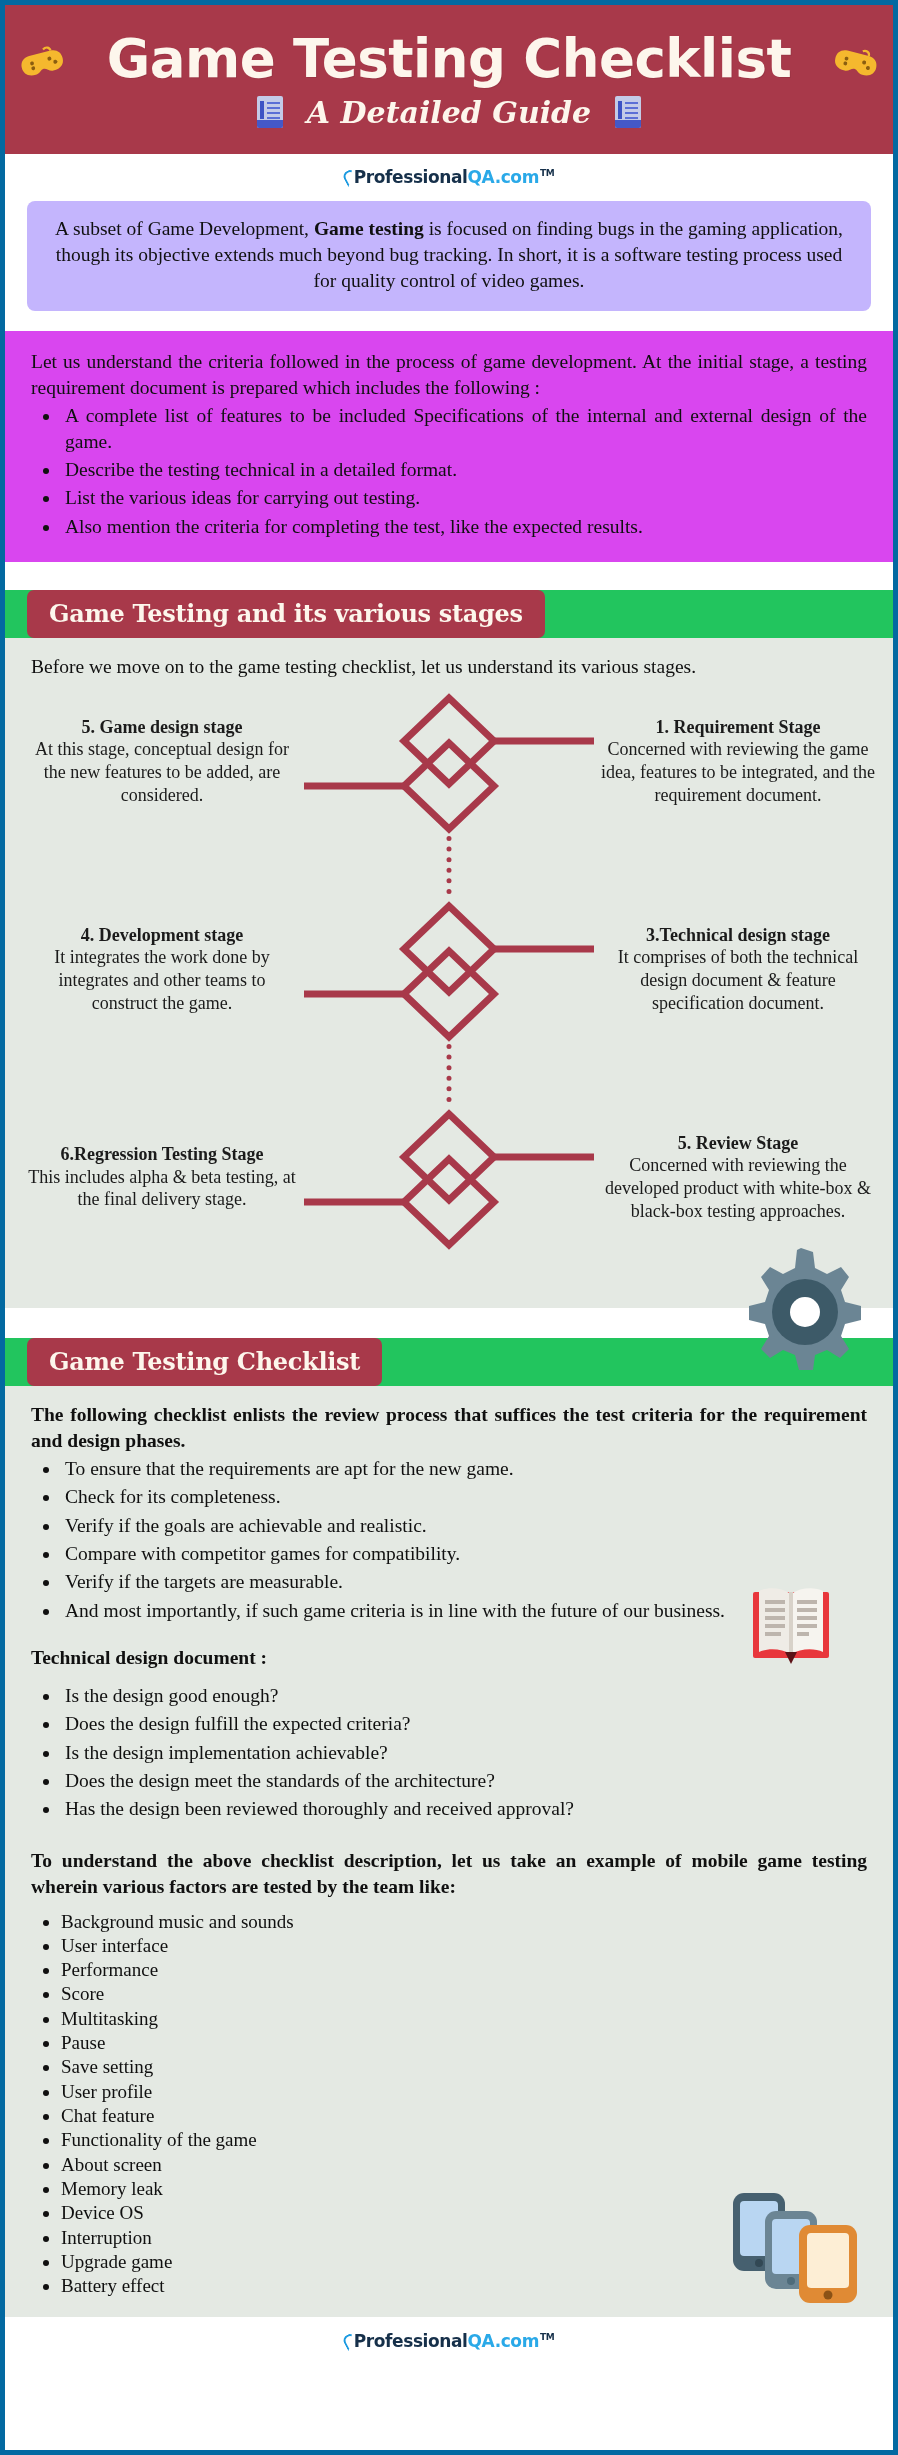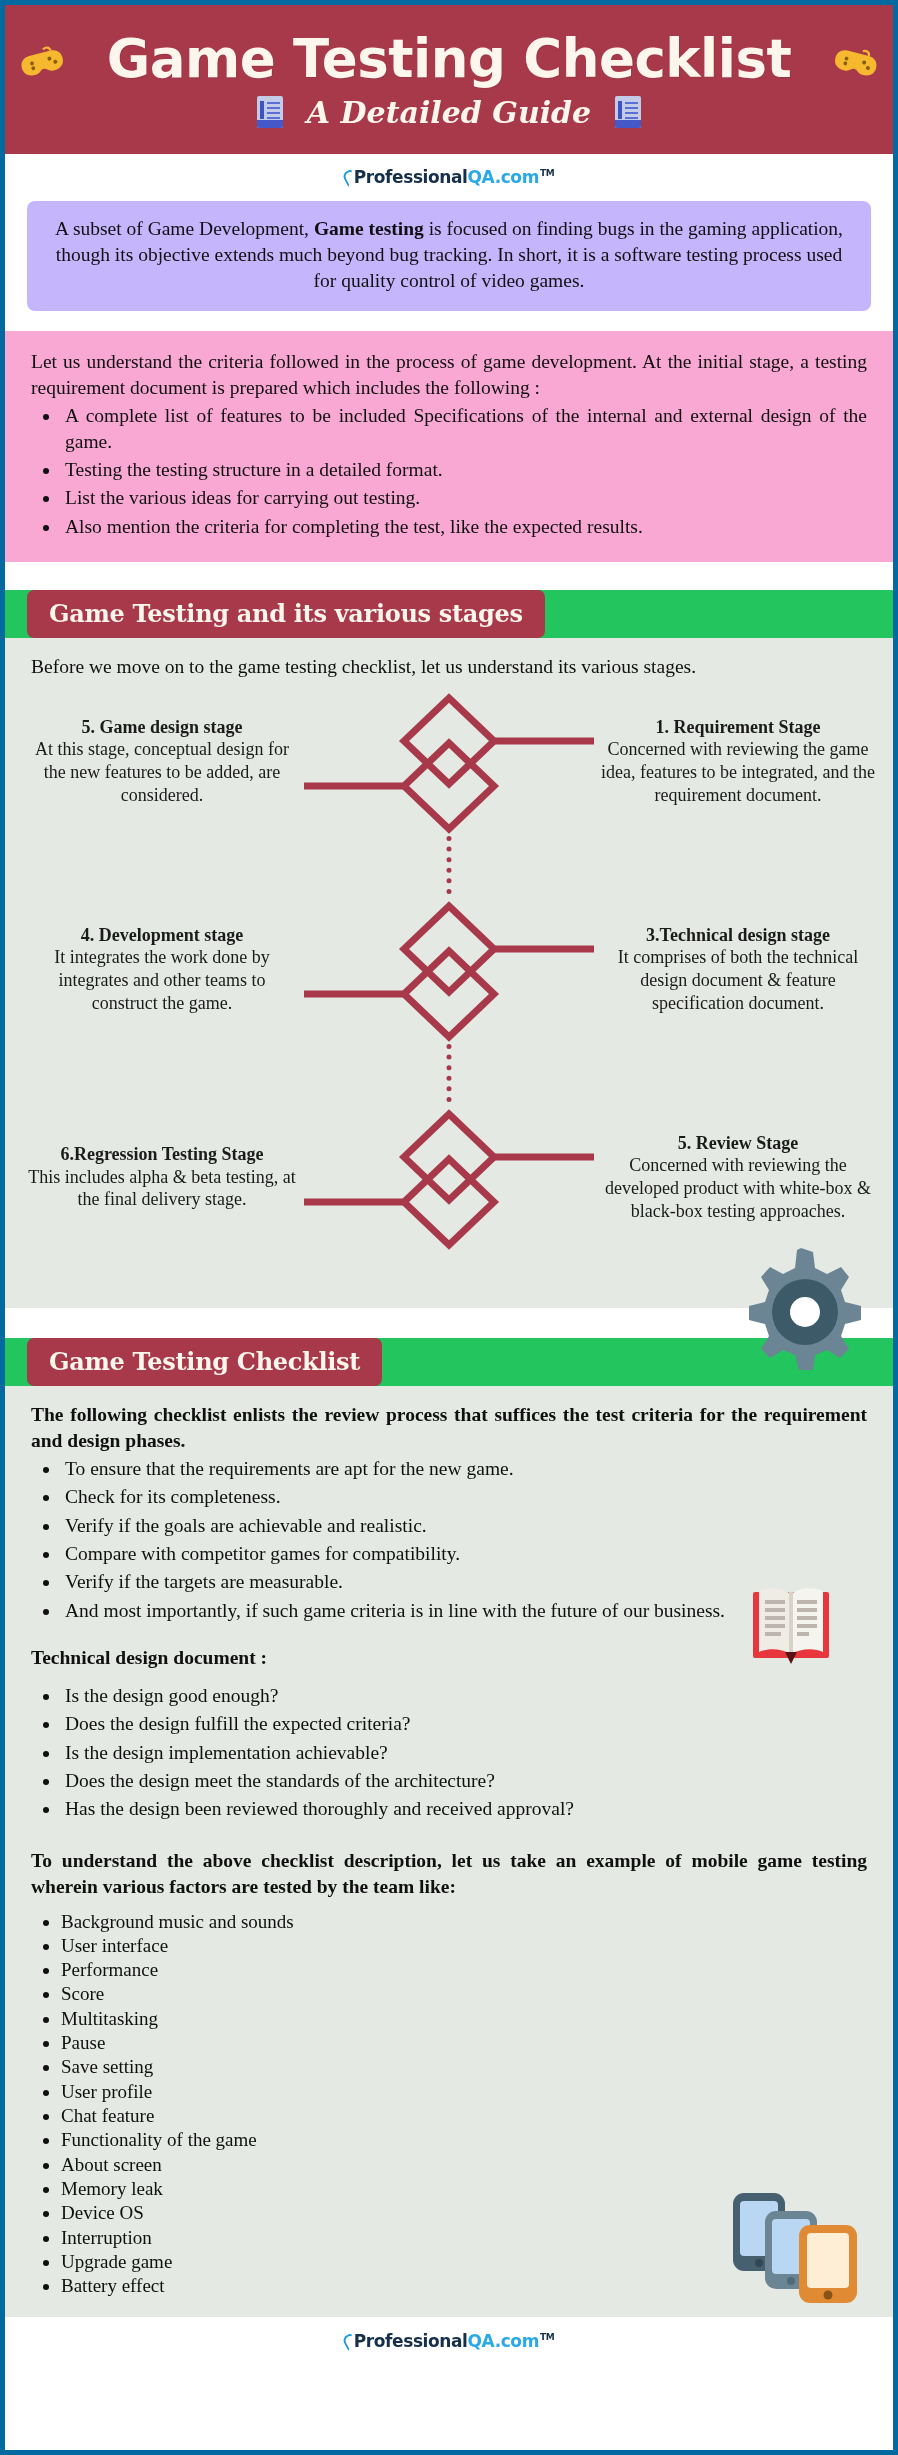--- a/index.html
+++ b/index.html
@@ -131,21 +131,21 @@
     border-radius: 8px;
     padding: 15px 22px 17px 22px;
     text-align: center;
     font-size: 19.5px;
     line-height: 1.34;
     color: #101010;
   }
   .intro-block b { font-weight: bold; }
 
   .gray-block {
-    background: #f9a8d4;
+    background: #d946ef;
     padding: 18px 26px 20px 26px;
     font-size: 19.5px;
     line-height: 1.34;
     color: #101010;
   }
   .spacer-white { height: 20px; background: #ffffff; }
 
   .justified { text-align: justify; }
 
   ul.bl {
@@ -327,21 +327,21 @@
   <div class="intro-block">
     <span>A subset of Game Development, </span><b>Game testing</b><span> is focused on finding bugs in the gaming application, though its objective extends much beyond bug tracking. In short, it is a software testing process used for quality control of video games.</span>
   </div>
 
   <div class="spacer-white"></div>
 
   <div class="gray-block">
     <div class="justified">Let us understand the criteria followed in the process of game development. At the initial stage, a testing requirement document is prepared which includes the following :</div>
     <ul class="bl">
       <li class="justified">A complete list of features to be included Specifications of the internal and external design of the game.</li>
-      <li>Testing the testing structure in a detailed format.</li>
+      <li>Describe the testing technical in a detailed format.</li>
       <li>List the various ideas for carrying out testing.</li>
       <li class="justified">Also mention the criteria for completing the test, like the expected results.</li>
     </ul>
   </div>
 
   <div class="head-band"></div>
   <div class="section-head-wrap">
     <span class="section-head">Game Testing and its various stages</span>
   </div>
 

